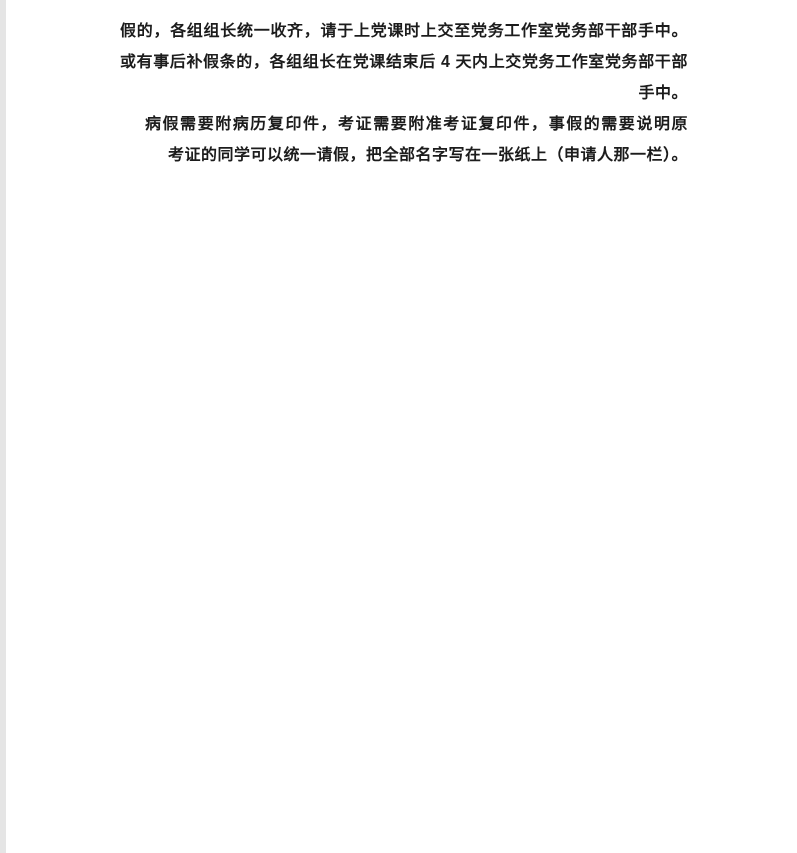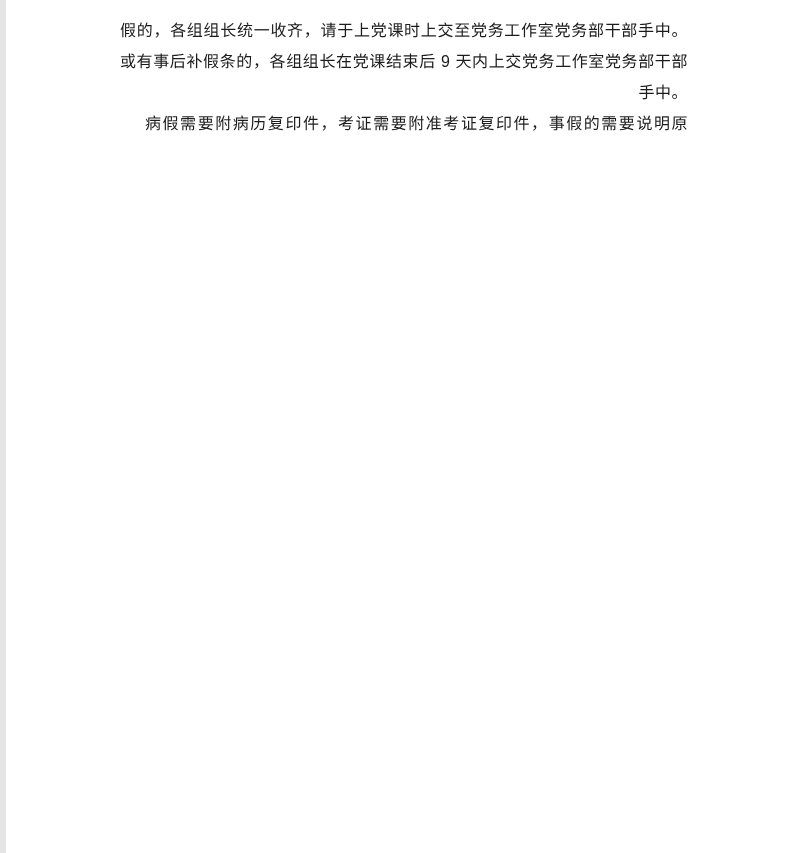--- a/index.html
+++ b/index.html
@@ -23,21 +23,21 @@
     width: 6px;
     height: 853px;
     background: #e5e5e5;
   }
   .document-text {
     position: absolute;
     left: 120px;
     top: 15px;
     width: 568px;
     color: #1c1c1c;
-    font-weight: 400;
+    font-weight: 700;
     font-size: 16px;
     letter-spacing: 0.5px;
   }
   .text-line {
     display: block;
     height: 31px;
     line-height: 31px;
     white-space: nowrap;
     text-align: right;
   }
@@ -53,20 +53,21 @@
 </style>
 </head>
 <body>
 
 <div class="page-container">
   <div class="page-edge-strip"></div>
 
   <div class="document-text">
     <div>
       <span class="text-line fill">假的，各组组长统一收齐，请于上党课时上交至党务工作室党务部干部手中。</span>
-      <span class="text-line fill">或有事后补假条的，各组组长在党课结束后 9 天内上交党务工作室党务部干部</span>
+      <span class="text-line fill">或有事后补假条的，各组组长在党课结束后 4 天内上交党务工作室党务部干部</span>
       <span class="text-line">手中。</span>
     </div>
     <div>
       <span class="text-line fill indent">病假需要附病历复印件，考证需要附准考证复印件，事假的需要说明原因。</span>
+      <span class="text-line">考证的同学可以统一请假，把全部名字写在一张纸上（申请人那一栏）。</span>
     </div>
   </div>
 </div>
 
 </body></html>

